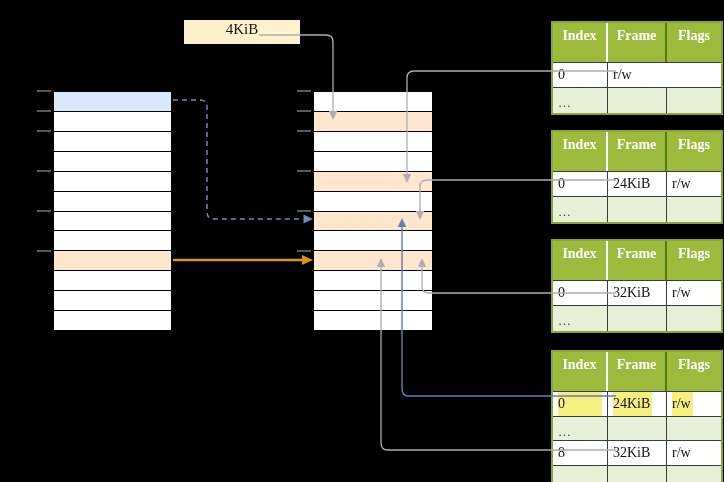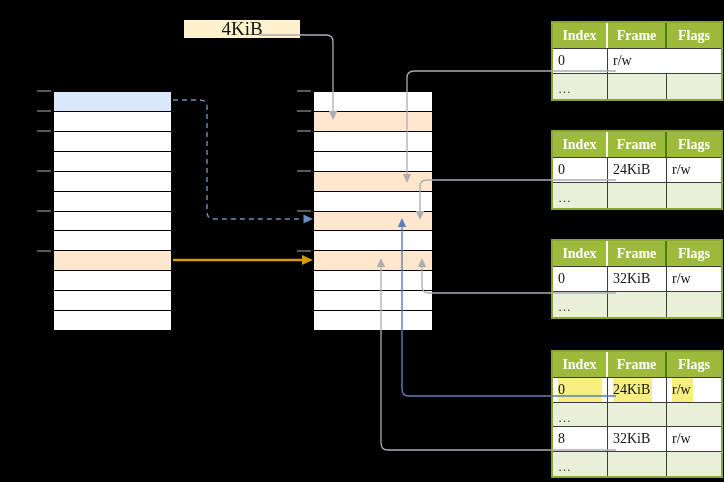--- a/index.html
+++ b/index.html
@@ -11,30 +11,30 @@
   .memcol{
     position:absolute;display:flex;flex-direction:column;
     border:1px solid #000;background:#fff;box-sizing:border-box;
   }
   .memrow{flex:1;border-bottom:1px solid #000;background:#fff;}
   .memrow:last-child{border-bottom:none;}
   .memrow.blue{background:var(--row-blue,#dae8fc);}
   .memrow.orange{background:var(--row-orange,#ffe6cc);}
   
   .sizelabel{
-    position:absolute;left:184px;top:20px;width:116px;height:18px;
-    background:var(--label-cream,#fff2cc);color:#111;font-size:19px;
+    position:absolute;left:184px;top:20px;width:116px;height:24px;
+    background:var(--label-cream,#fff2cc);color:#111;font-size:15px;
     line-height:18px;text-align:center;box-sizing:border-box;
   }
   
   .ptable{
     position:absolute;left:551px;width:172px;box-sizing:border-box;
     border:2px solid var(--table-border,#8aa62f);background:#fff;overflow:hidden;
   }
-  .thead{display:flex;height:26px;background:var(--header-green,#9cbb3d);
+  .thead{display:flex;height:40px;background:var(--header-green,#9cbb3d);
     border-bottom:1px solid #3c3c3c;box-sizing:border-box;}
   .th{color:#fff;font-weight:bold;font-size:14px;line-height:25px;text-align:center;
     box-sizing:border-box;}
   .th.c1{width:55px;border-right:2px solid #fff;}
   .th.c2{width:59px;border-right:2px solid #4d7c0f;}
   .th.c3{flex:1;text-align:center;}
   .trow{display:flex;height:25px;border-bottom:1px solid #3c3c3c;box-sizing:border-box;background:#fff;}
   .ptable .trow:last-child{border-bottom:none;}
   .trow.compact{height:24.5px;}
   .td{font-size:14px;line-height:24px;color:#111;padding-left:5px;box-sizing:border-box;overflow:hidden;}

